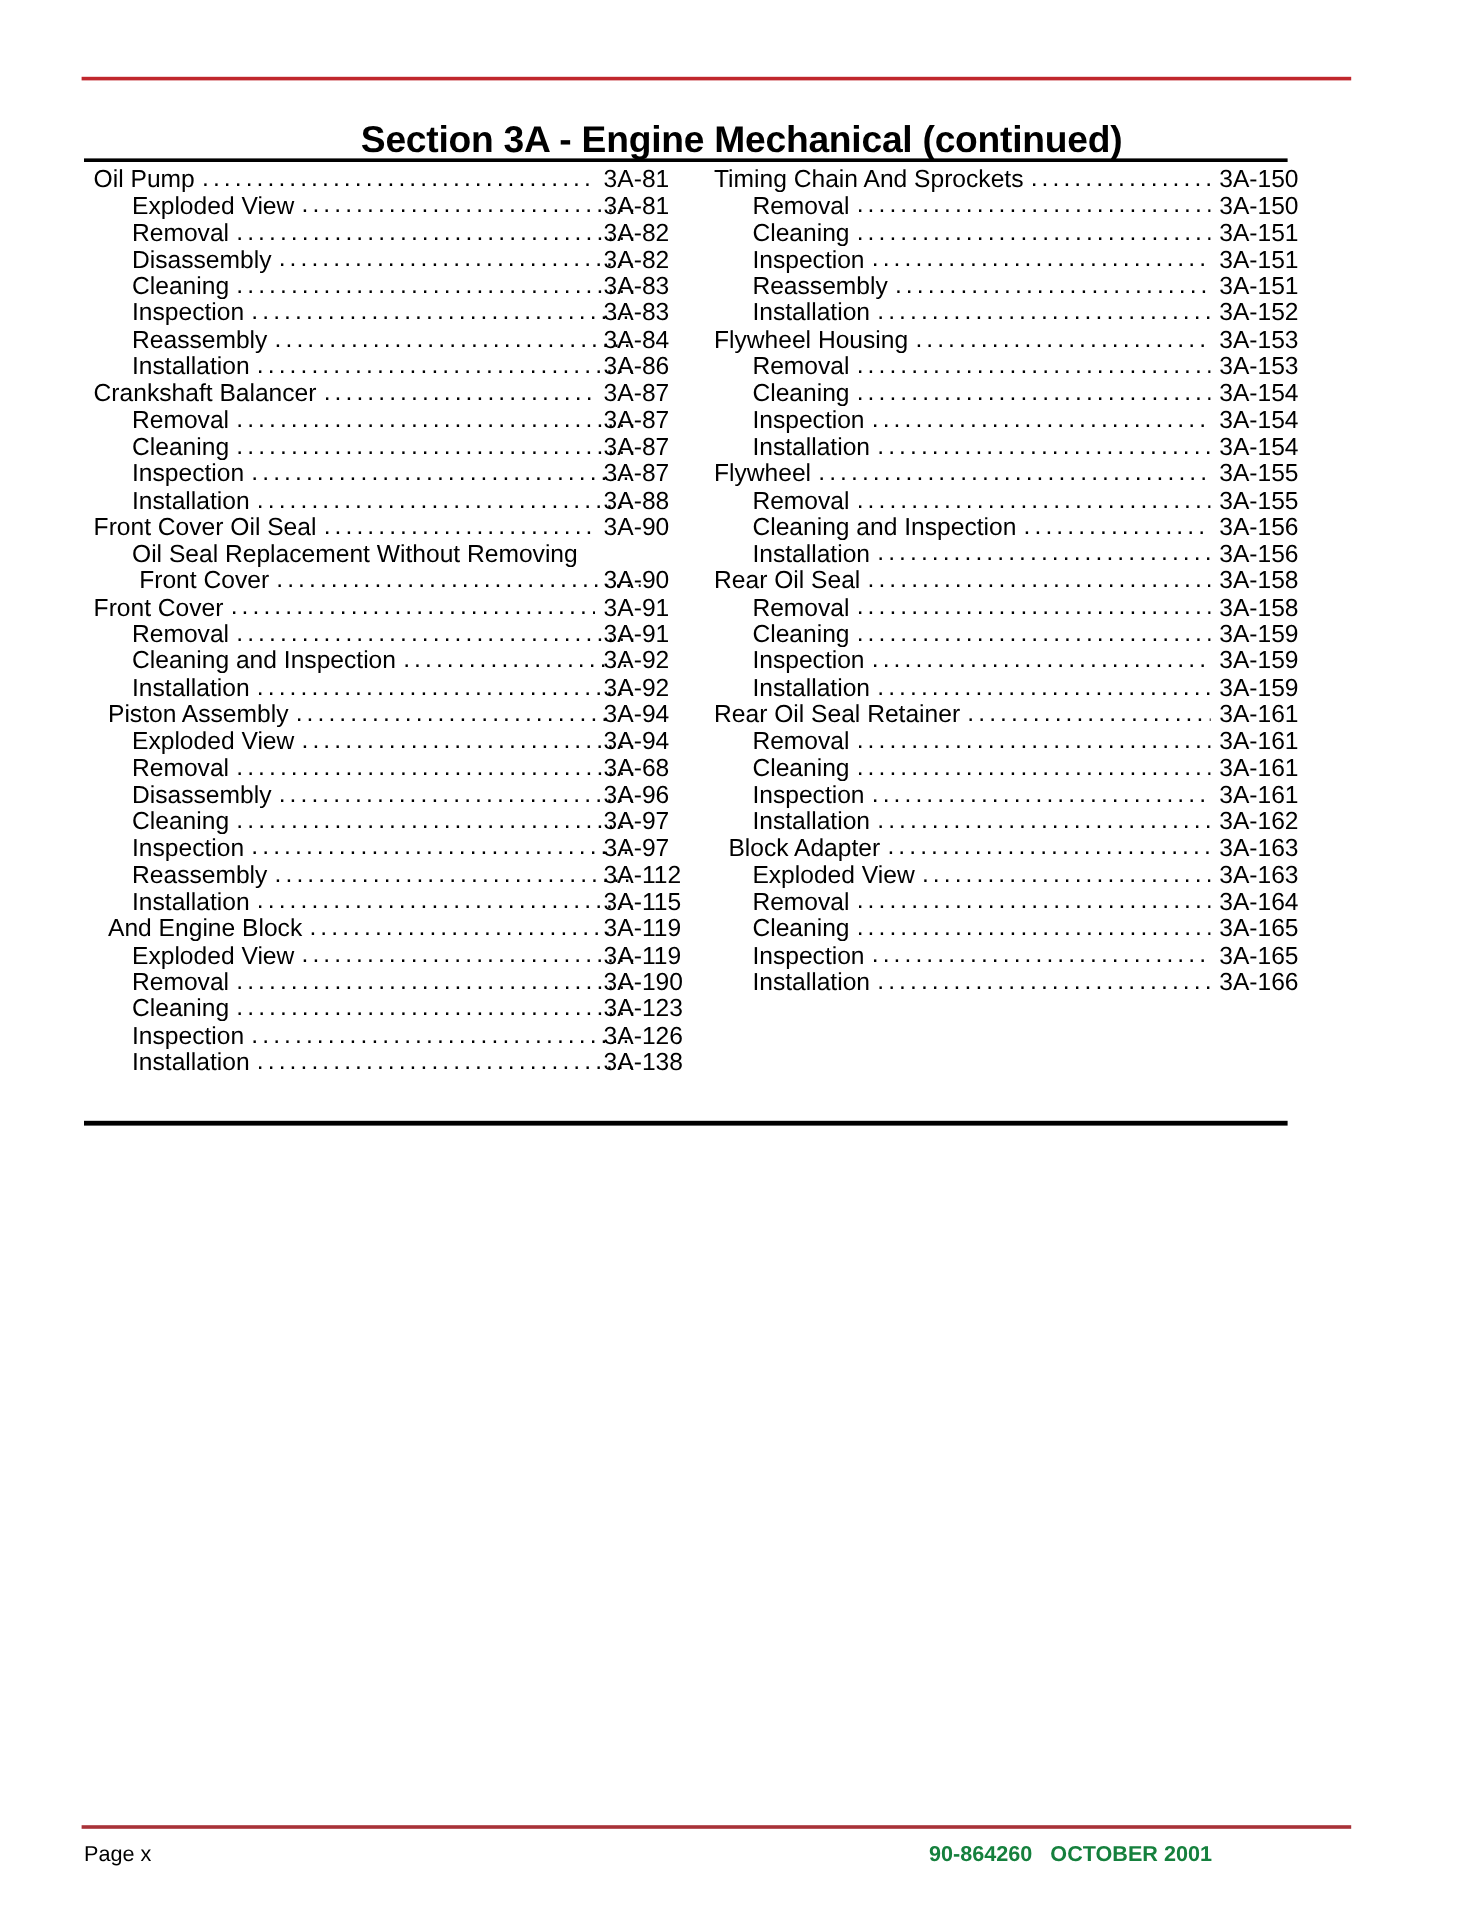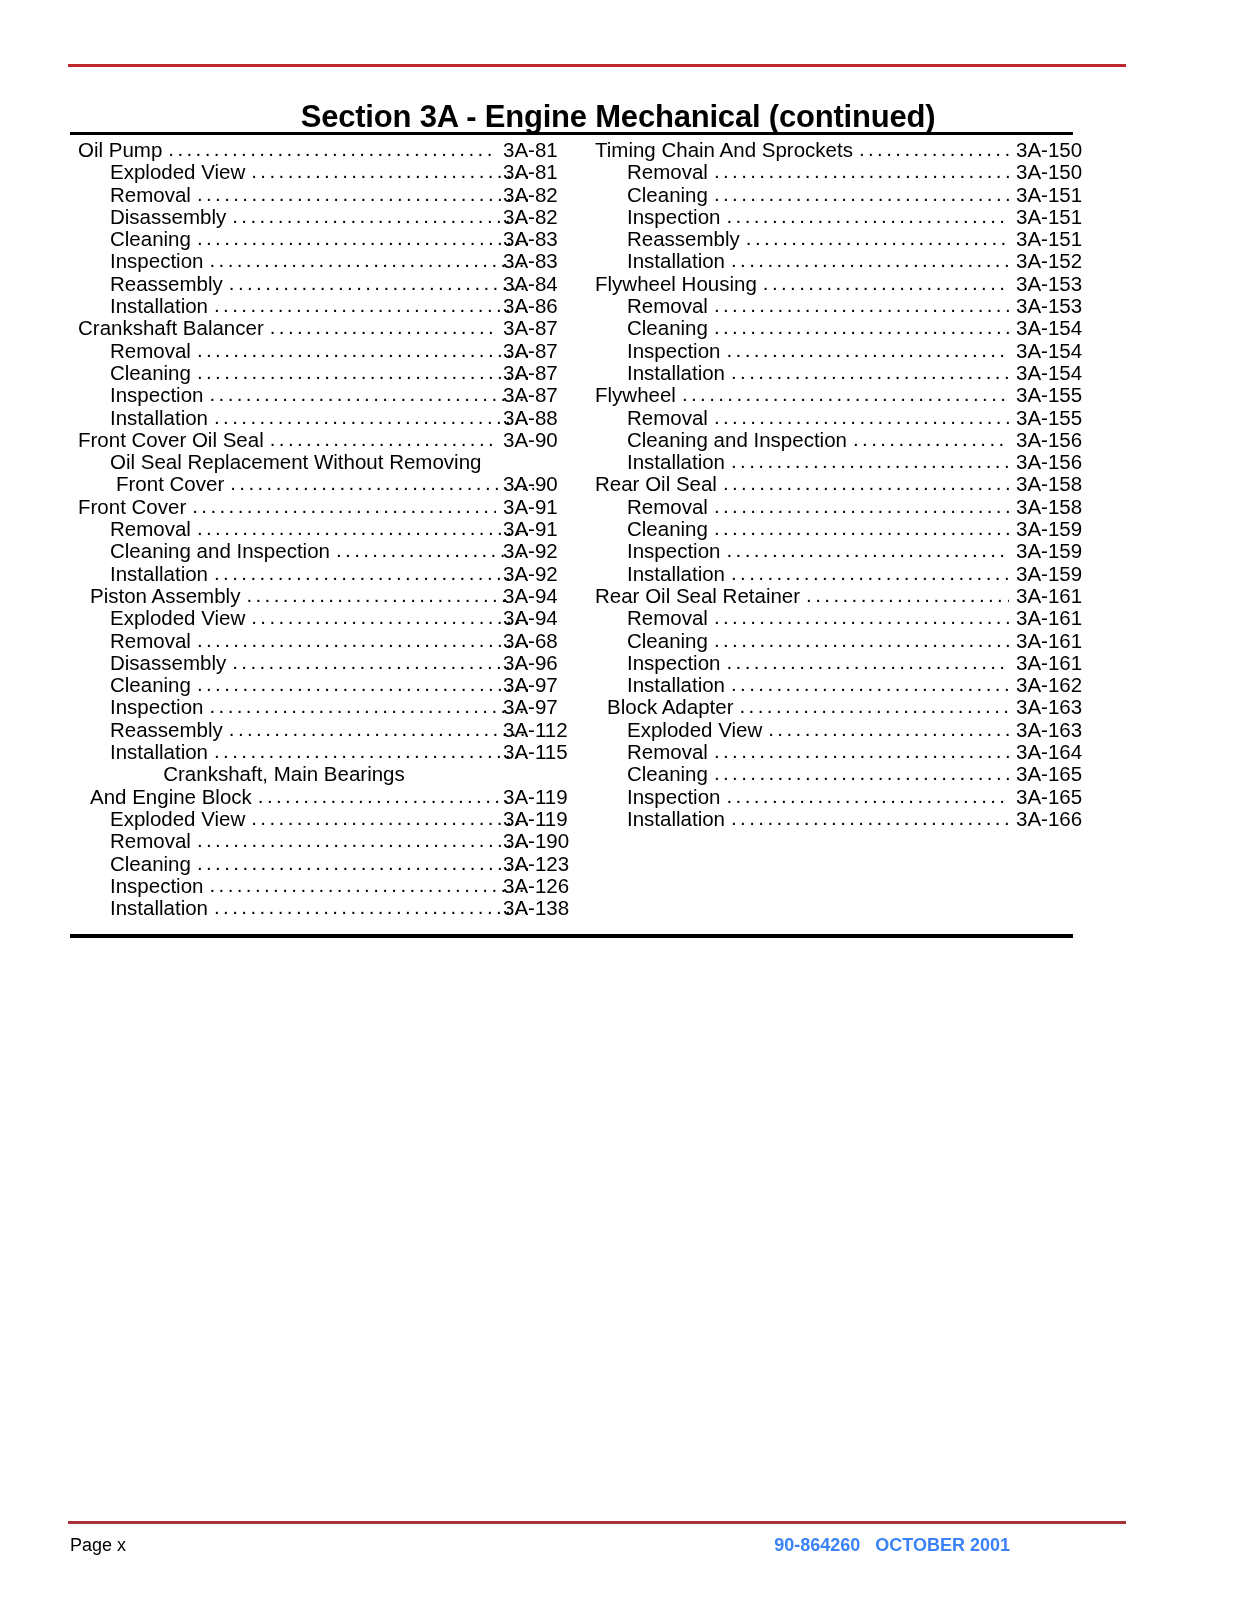--- a/index.html
+++ b/index.html
@@ -120,21 +120,21 @@
     top: 0;
     font-size: 20.5px;
     line-height: 22.3px;
   }
   .toc-col.left  .toc-entry { width: 418px; }
   .toc-col.left  .toc-page  { left: 425px; }
   .toc-col.right .toc-entry { width: 414px; }
   .toc-col.right .toc-page  { left: 421px; }
 
   
-  .lvl-0 .toc-entry { margin-left: 0px; justify-content: center;  }
+  .lvl-0 .toc-entry { margin-left: 0px;  }
   .lvl-0 .toc-leader { }
   .lvl-1 .toc-entry { margin-left: 32px; width: 386px; }
   .toc-col.right .lvl-1 .toc-entry { width: 382px; }
   .lvl-c .toc-entry { margin-left: 12px;  width: 410px; }
   .toc-col.right .lvl-c .toc-entry { width: 406px; }
   .lvl-w2 .toc-entry { margin-left: 38px; width: 380px; }
 
   
   .footer-left {
     position: absolute;
@@ -144,21 +144,21 @@
     line-height: 22px;
     color: #000000;
   }
   .footer-right {
     position: absolute;
     right: 110px;
     top: 1534px;
     font-size: 18px;
     line-height: 22px;
     font-weight: bold;
-    color: #3b82f6;
+    color: #15803d;
     white-space: pre;
   }
 </style>
 </head>
 <body>
 
 <div class="page">
 
   <div class="rule-red-top"></div>
 
@@ -356,26 +356,20 @@
           </div>
           <span class="toc-page">3A-112</span>
         </div>
         <div class="toc-row lvl-1">
           <div class="toc-entry">
             <span class="toc-label">Installation</span>
             <span class="toc-leader">................................................................................</span>
           </div>
           <span class="toc-page">3A-115</span>
         </div>
-        <div class="toc-row lvl-0 nodots">
-          <div class="toc-entry">
-            <span class="toc-label">Crankshaft, Main Bearings</span>
-          </div>
-          <span class="toc-page"></span>
-        </div>
         <div class="toc-row lvl-c">
           <div class="toc-entry">
             <span class="toc-label">And Engine Block</span>
             <span class="toc-leader">................................................................................</span>
           </div>
           <span class="toc-page">3A-119</span>
         </div>
         <div class="toc-row lvl-1">
           <div class="toc-entry">
             <span class="toc-label">Exploded View</span>

